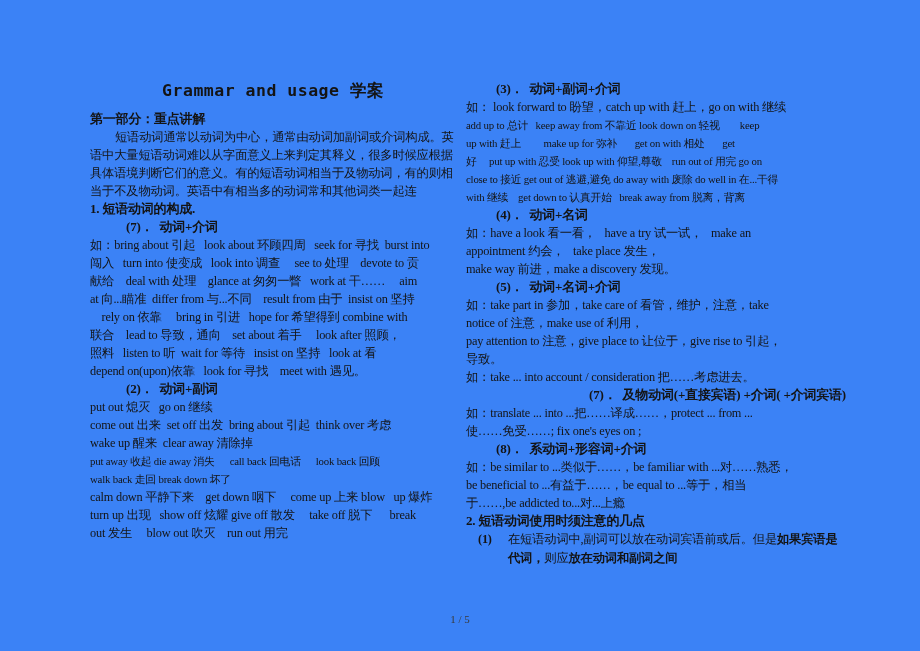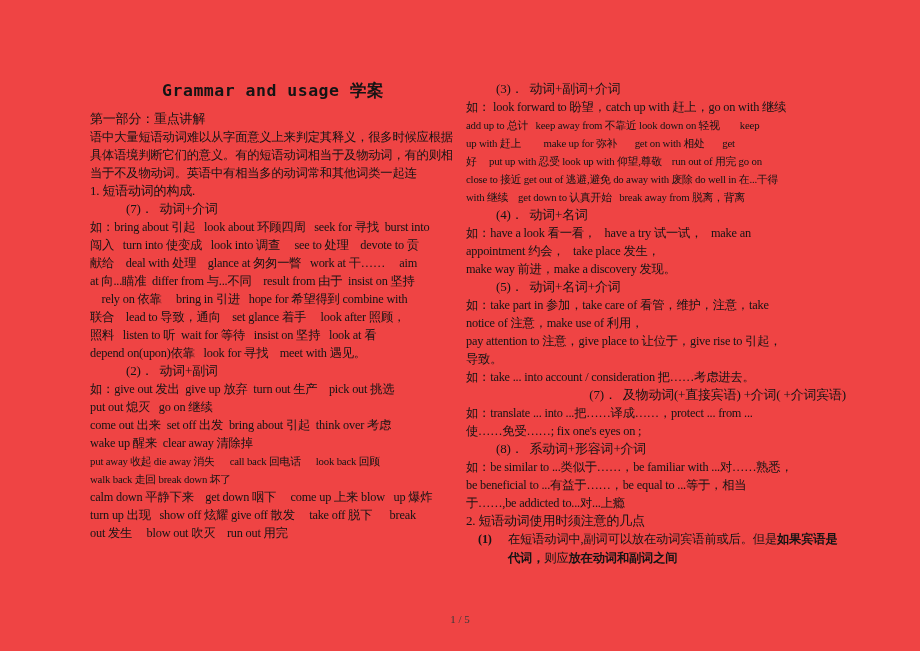--- a/index.html
+++ b/index.html
@@ -1,20 +1,20 @@
 <!DOCTYPE html>
 <html><head>
 <meta charset="utf-8">
 <style>
   html, body { margin: 0; padding: 0; background: #ffffff; }
   .page {
     position: relative;
     width: 920px;
     height: 651px;
-    background: #ef4444;
+    background: #3b82f6;
     font-family: "Liberation Serif", "DejaVu Serif", serif;
     color: #141414;
     overflow: hidden;
   }
   .columns {
     display: flex;
     box-sizing: border-box;
     padding: 80px 0 0 90px;
     gap: 10px;
   }
@@ -28,21 +28,21 @@
     text-align: center;
     margin: 0 0 8px 0;
     white-space: nowrap;
   }
   .line {
     white-space: pre-wrap;
     line-height: 18px;
     font-size: 12.3px;
     letter-spacing: -0.2px;
   }
-  .line-heading { font-weight: normal; font-size: 13px; }
+  .line-heading { font-weight: bold; font-size: 13px; }
   .line-small   { font-size: 10.8px; }
   .note {
     display: flex;
     font-size: 12.3px;
     line-height: 19px;
     padding-left: 12px;
     letter-spacing: -0.2px;
   }
   .note-marker { font-weight: bold; width: 30px; flex: none; }
   .note-text   { flex: 1; }
@@ -60,35 +60,35 @@
 <body>
 
 <div class="page">
   <div class="columns">
 
     <div class="col col-left">
       <h1 class="doc-title">Grammar and usage 学案</h1>
       <div>
 
       <div class="line line-heading">第一部分：重点讲解</div>
+          <div class="line line-body" style="padding-left: 25px;">短语动词通常以动词为中心，通常由动词加副词或介词构成。英</div>
           <div class="line line-body">语中大量短语动词难以从字面意义上来判定其释义，很多时候应根据</div>
           <div class="line line-body">具体语境判断它们的意义。有的短语动词相当于及物动词，有的则相</div>
           <div class="line line-body">当于不及物动词。英语中有相当多的动词常和其他词类一起连</div>
           <div class="line line-heading">1. 短语动词的构成.</div>
           <div class="line line-heading" style="padding-left: 36px;">(7)．  动词+介词</div>
           <div class="line line-body">如：bring about 引起   look about 环顾四周   seek for 寻找  burst into</div>
           <div class="line line-body">闯入   turn into 使变成   look into 调查     see to 处理    devote to 贡</div>
           <div class="line line-body">献给    deal with 处理    glance at 匆匆一瞥   work at 干……     aim</div>
           <div class="line line-body">at 向...瞄准  differ from 与...不同    result from 由于  insist on 坚持</div>
           <div class="line line-body">    rely on 依靠     bring in 引进   hope for 希望得到 combine with</div>
-          <div class="line line-body">联合    lead to 导致，通向    set glance 着手     look after 照顾，</div>
+          <div class="line line-body">联合    lead to 导致，通向    set about 着手     look after 照顾，</div>
           <div class="line line-body">照料   listen to 听  wait for 等待   insist on 坚持   look at 看</div>
           <div class="line line-body">depend on(upon)依靠   look for 寻找    meet with 遇见。</div>
           <div class="line line-heading" style="padding-left: 36px;">(2)．  动词+副词</div>
-          <div class="line line-body">如：give out 发出  give up 放弃  turn out 生产    pick out 挑选</div>
           <div class="line line-body">put out 熄灭   go on 继续</div>
           <div class="line line-body">come out 出来  set off 出发  bring about 引起  think over 考虑</div>
           <div class="line line-body">wake up 醒来  clear away 清除掉</div>
           <div class="line line-small">put away 收起 die away 消失      call back 回电话      look back 回顾</div>
           <div class="line line-small">walk back 走回 break down 坏了</div>
           <div class="line line-body">calm down 平静下来    get down 咽下     come up 上来 blow   up 爆炸</div>
           <div class="line line-body">turn up 出现   show off 炫耀 give off 散发     take off 脱下      break</div>
           <div class="line line-body">out 发生     blow out 吹灭    run out 用完</div>
         </div>
     </div>

